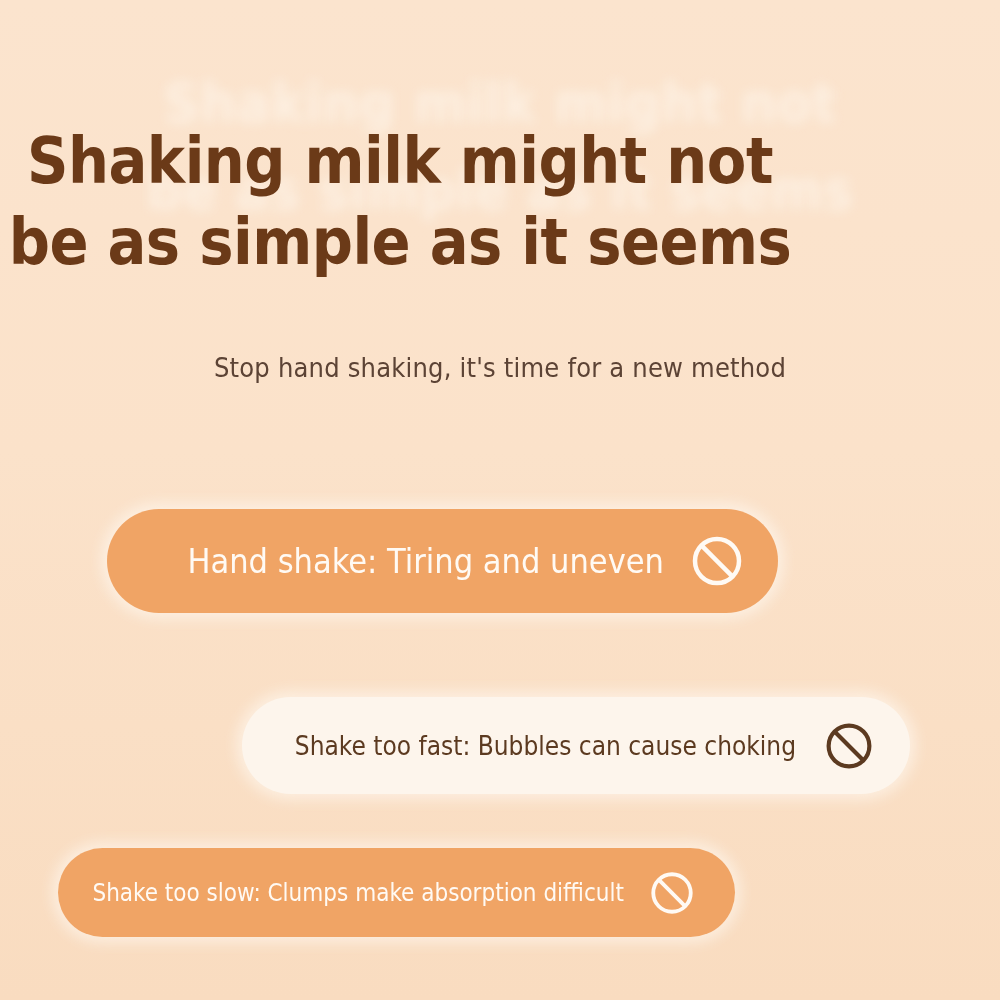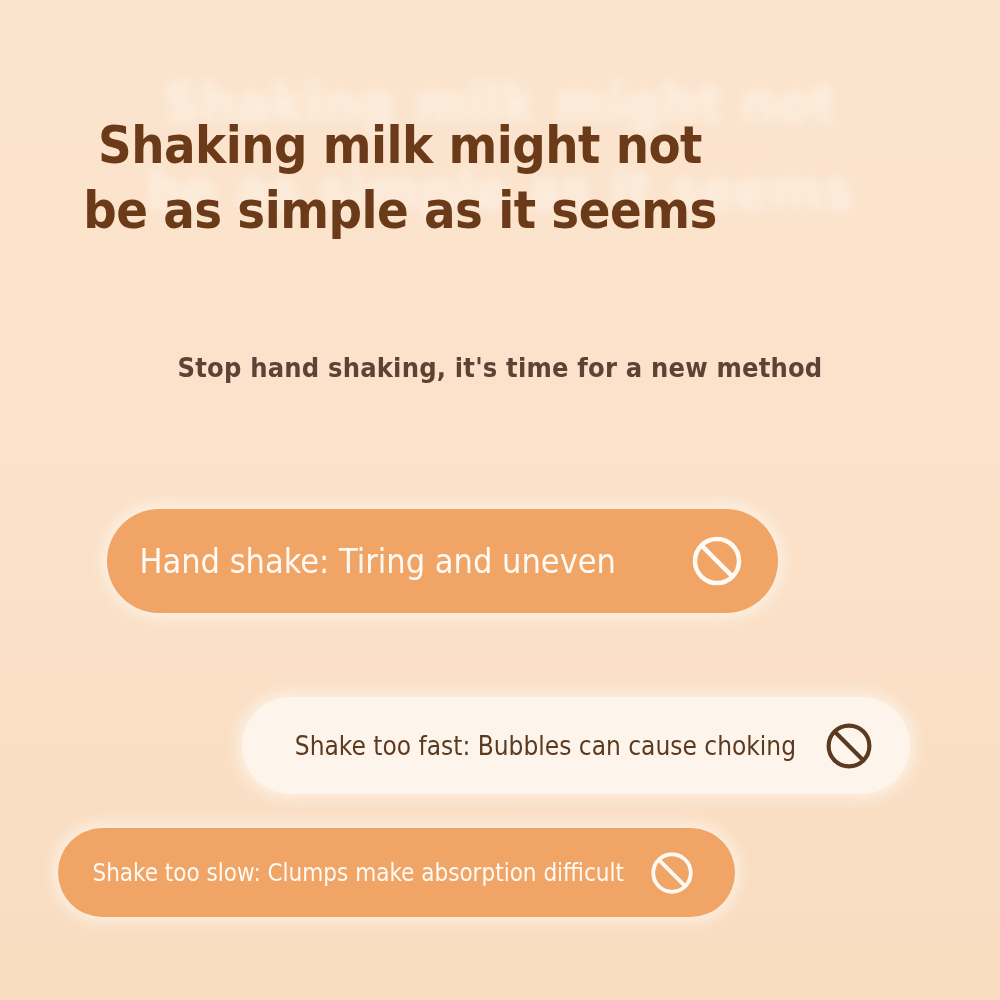--- a/index.html
+++ b/index.html
@@ -41,35 +41,35 @@
   }
 
   .headline {
     position: absolute;
     left: 0;
     top: 78px;
     width: 800px;
     text-align: center;
     font-family: "DejaVu Sans Condensed", "Liberation Sans Narrow", "Liberation Sans", sans-serif;
     font-weight: 700;
-    font-size: 52px;
+    font-size: 64px;
     line-height: 1.26;
     color: #6b3a18;
     letter-spacing: -0.5px;
     white-space: pre-line;
   }
 
   .subtitle {
     position: absolute;
     left: 0;
     top: 352px;
     width: 1000px;
     text-align: center;
     font-family: "DejaVu Sans Condensed", "Liberation Sans Narrow", "Liberation Sans", sans-serif;
-    font-weight: 700;
+    font-weight: 400;
     font-size: 27px;
     color: #5c4335;
     letter-spacing: 0.2px;
   }
 
   .pill {
     position: absolute;
     display: flex;
     align-items: center;
     justify-content: flex-end;
@@ -90,21 +90,20 @@
   }
 
   
   #pill-1 {
     left: 107px;
     top: 509px;
     width: 671px;
     height: 104px;
     background: #f0a465;
     padding: 0 34px 0 0;
-    gap: 48px;
   }
   #pill-1 .pill-label {
     font-size: 34px;
     color: #fffaf4;
     margin-right: 26px;
   }
 
   
   #pill-2 {
     left: 242px;
@@ -117,21 +116,21 @@
   #pill-2 .pill-label {
     font-size: 26px;
     color: #5c3a20;
     margin-right: 28px;
     margin-left: 30px;
   }
 
   
   #pill-3 {
     left: 58px;
-    top: 828px;
+    top: 848px;
     width: 677px;
     height: 89px;
     background: #f0a465;
     padding: 0 40px 0 0;
   }
   #pill-3 .pill-label {
     font-size: 24px;
     color: #fffaf4;
     margin-right: 25px;
   }

